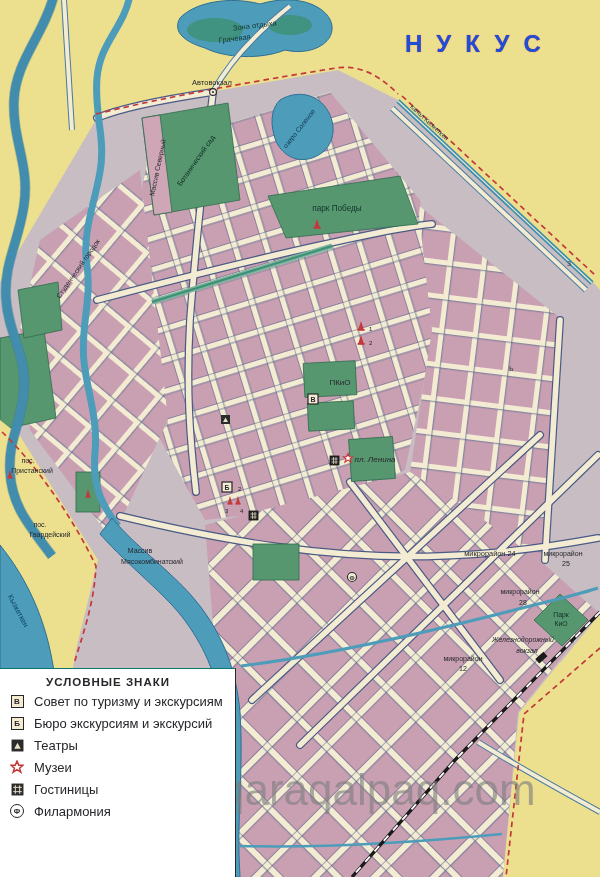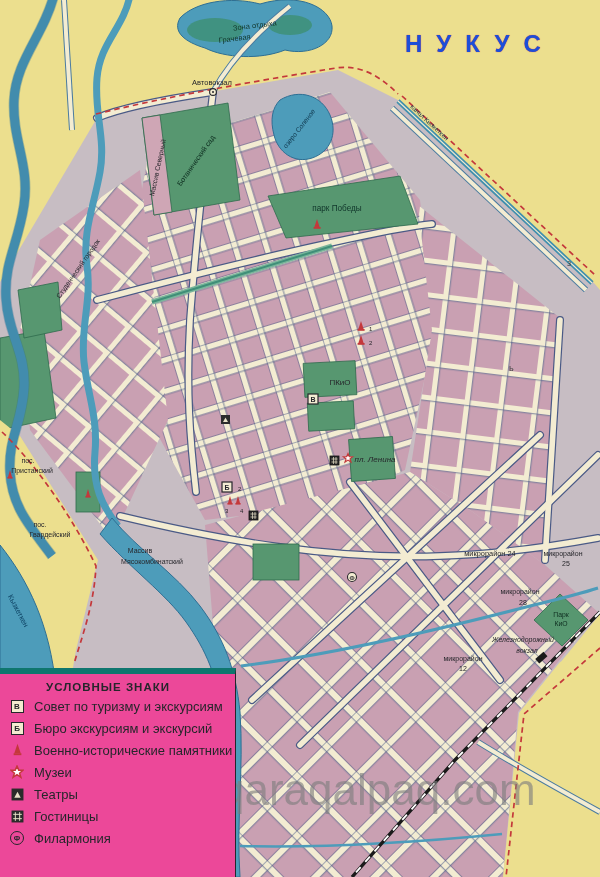--- a/index.html
+++ b/index.html
@@ -10,21 +10,21 @@
   
   #title{position:absolute;left:405px;top:30px;width:190px;
          color:#1d4ed8;font-size:24px;font-weight:bold;letter-spacing:14px;
          text-shadow:0 0 1px #d93a40;}
   
   #watermark{position:absolute;left:220px;top:765px;width:380px;
              color:#7e7e7e;opacity:.62;font-size:44px;letter-spacing:0px;
              white-space:nowrap;}
   
   #legend{position:absolute;left:0;top:668px;width:236px;height:209px;
-          background:#ec4899;border-top:6px solid #0f766e;border-right:1px solid #26262b;
+          background:#ffffff;border-top:1px solid #0f766e;border-right:1px solid #26262b;
           box-sizing:border-box;color:#26262b;}
   #legend .lg-title{margin:7px 0 2px 46px;font-size:11.5px;font-weight:bold;letter-spacing:1px;}
   .lg-row{display:flex;align-items:center;height:22px;padding-left:9px;}
   .lg-ic{width:16px;height:16px;display:flex;align-items:center;justify-content:center;flex:0 0 16px;}
   .lg-sq{width:11px;height:11px;border:1.2px solid #26262b;font-size:8px;font-weight:bold;
          display:flex;align-items:center;justify-content:center;background:#f4ebd0;color:#26262b;}
   .lg-circle{width:12px;height:12px;border:1.2px solid #26262b;border-radius:50%;
          font-size:7.5px;font-weight:bold;display:flex;align-items:center;justify-content:center;color:#26262b;}
   .lg-label{font-size:13px;margin-left:9px;color:#26262b;}
 </style>
@@ -277,51 +277,42 @@
   </div>
 
   <div class="lg-row">
     <span class="lg-ic">
           <span class="lg-sq">Б</span>
         </span>
     <span class="lg-label">Бюро экскурсиям и экскурсий</span>
   </div>
 
 
-  <div class="lg-row">
-    <span class="lg-ic">
-      <svg width="13" height="14" viewBox="0 0 12 13">
-            <path d="M6,0.8 L9,9.5 L3,9.5 Z" fill="#c4383b"></path>
-            <rect x="2.4" y="9.5" width="7.2" height="1.8" fill="#c4383b"></rect>
-          </svg>
-    </span>
-    <span class="lg-label">Военно-исторические памятники</span>
-  </div>
-
-  <div class="lg-row">
-    <span class="lg-ic">
-      <svg width="14" height="14" viewBox="-6 -6 12 12">
-            <path d="M0,-5 L1.5,-1.6 L5.1,-1.5 L2.2,1 L3.3,4.4 L0,2.3 L-3.3,4.4 L-2.2,1 L-5.1,-1.5 L-1.5,-1.6 Z" fill="#fff" stroke="#c4383b" stroke-width="1.3"></path>
-          </svg>
-    </span>
-    <span class="lg-label">Музеи</span>
-  </div>
 
   <div class="lg-row">
     <span class="lg-ic">
       <svg width="13" height="13" viewBox="0 0 12 12">
             <rect x="0.5" y="0.5" width="11" height="11" fill="#2b2b2b"></rect>
             <path d="M3,9 L6,3.5 L9,9 Z" fill="#e8e2c8"></path>
           </svg>
     </span>
     <span class="lg-label">Театры</span>
   </div>
 
   <div class="lg-row">
     <span class="lg-ic">
+      <svg width="14" height="14" viewBox="-6 -6 12 12">
+            <path d="M0,-5 L1.5,-1.6 L5.1,-1.5 L2.2,1 L3.3,4.4 L0,2.3 L-3.3,4.4 L-2.2,1 L-5.1,-1.5 L-1.5,-1.6 Z" fill="#fff" stroke="#c4383b" stroke-width="1.3"></path>
+          </svg>
+    </span>
+    <span class="lg-label">Музеи</span>
+  </div>
+
+  <div class="lg-row">
+    <span class="lg-ic">
       <svg width="13" height="13" viewBox="0 0 12 12">
             <rect x="0.5" y="0.5" width="11" height="11" fill="#2b2b2b"></rect>
             <path d="M2,4 h8 M2,8 h8 M4,2 v8 M8,2 v8" stroke="#e8e2c8" stroke-width="0.9"></path>
           </svg>
     </span>
     <span class="lg-label">Гостиницы</span>
   </div>
 
   <div class="lg-row">
     <span class="lg-ic">

